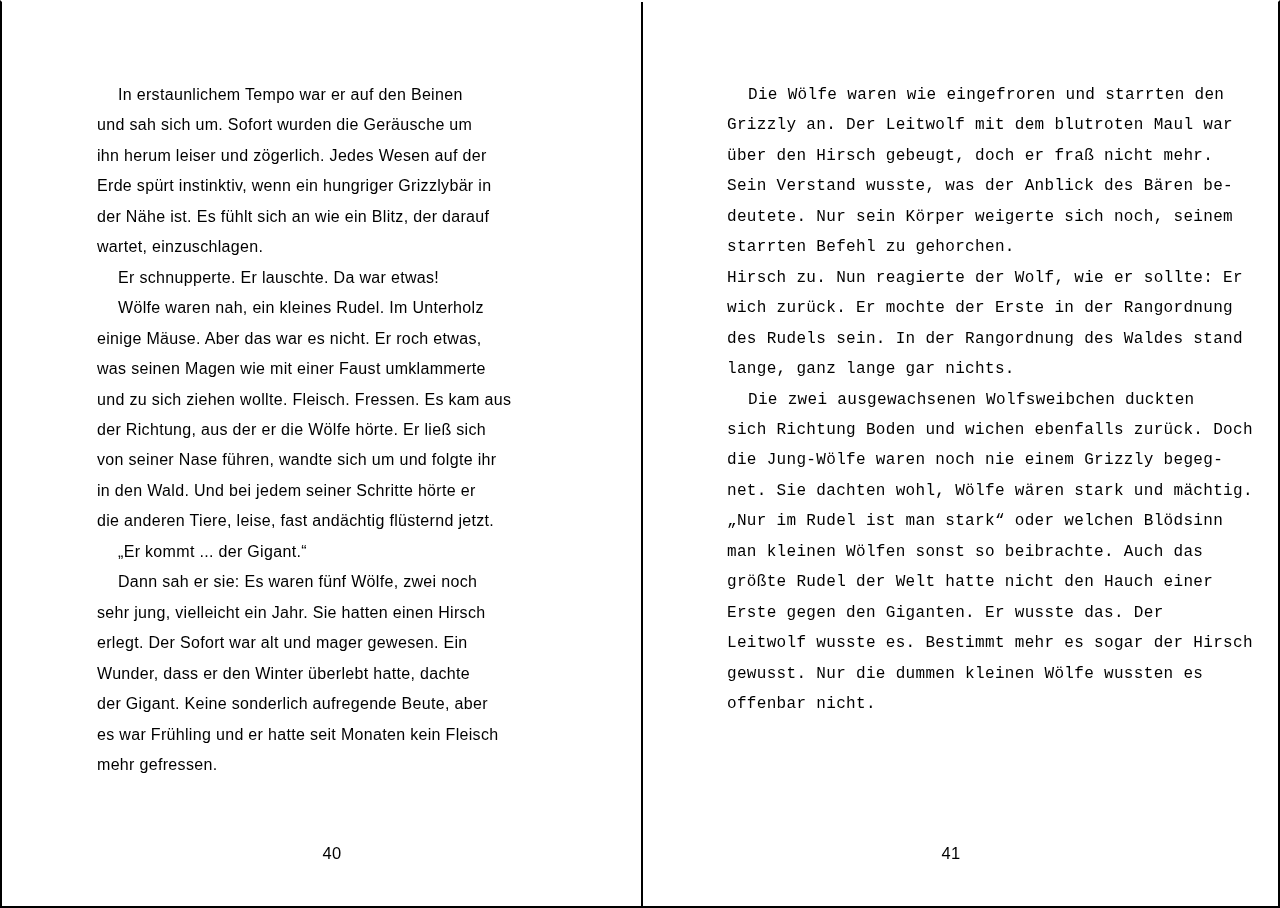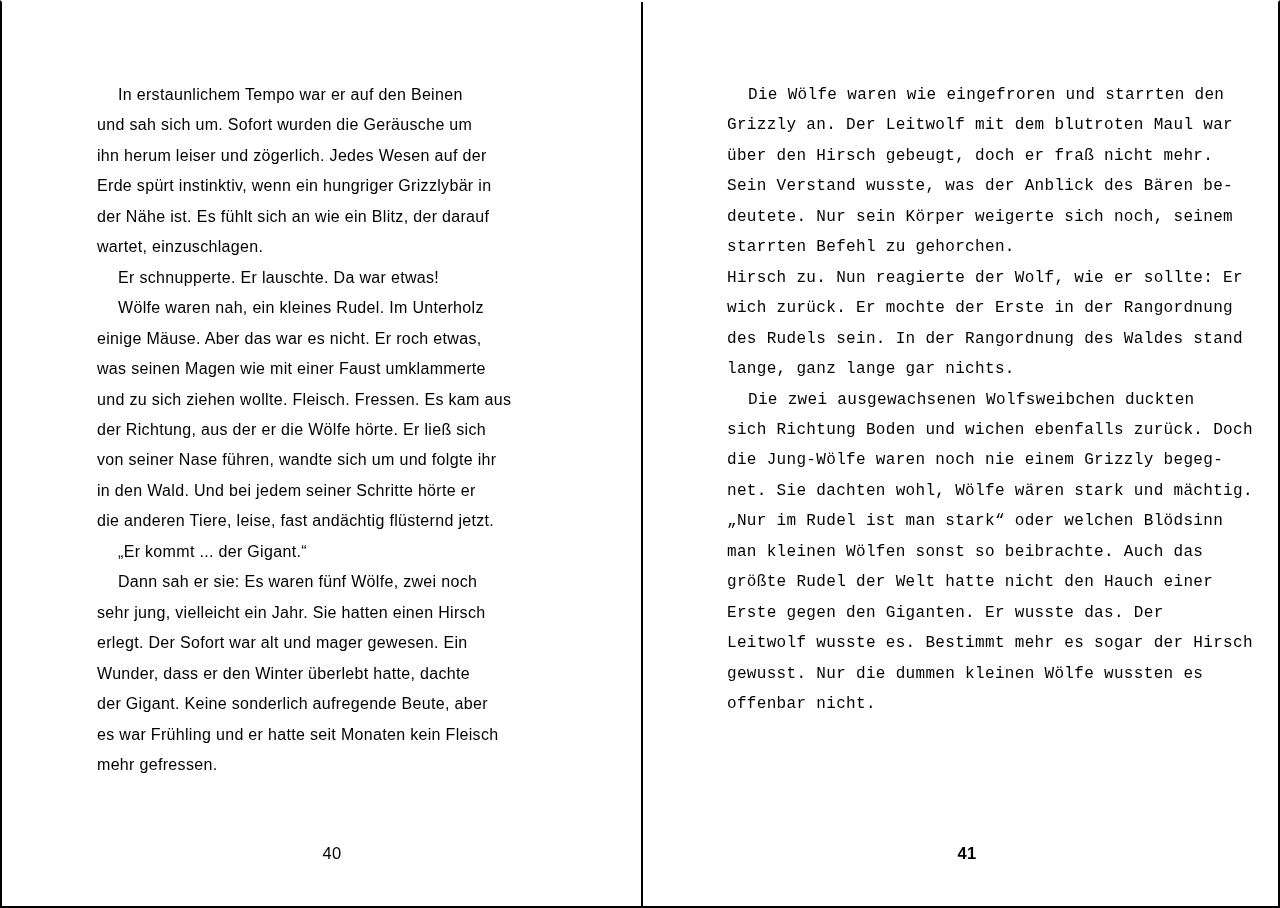--- a/index.html
+++ b/index.html
@@ -67,21 +67,21 @@
   .folio {
     position: absolute;
     top: 805px;
     font-size: 16.5px;
     line-height: 20px;
     letter-spacing: 0.02em;
     text-align: center;
     margin-top: 36px;
   }
   .page-left  .folio { left: 95px;  width: 470px; }
-  .page-right .folio { left: 84px;  width: 480px; font-weight: bold; }
+  .page-right .folio { left: 68px;  width: 480px; }
 </style>
 </head>
 <body>
 
 <div class="spread">
 
   <div class="gutter"></div>
 
   <div class="page page-left">
     <div class="text-block">

